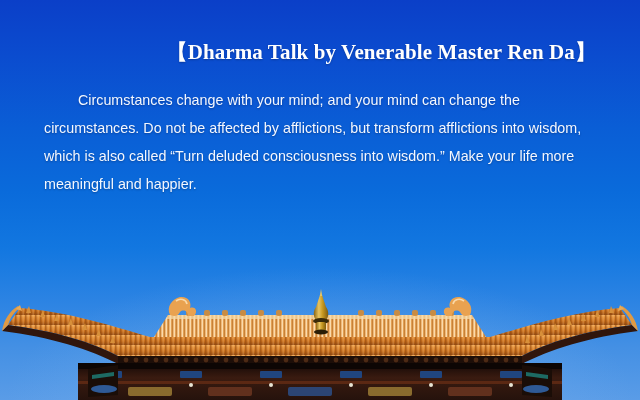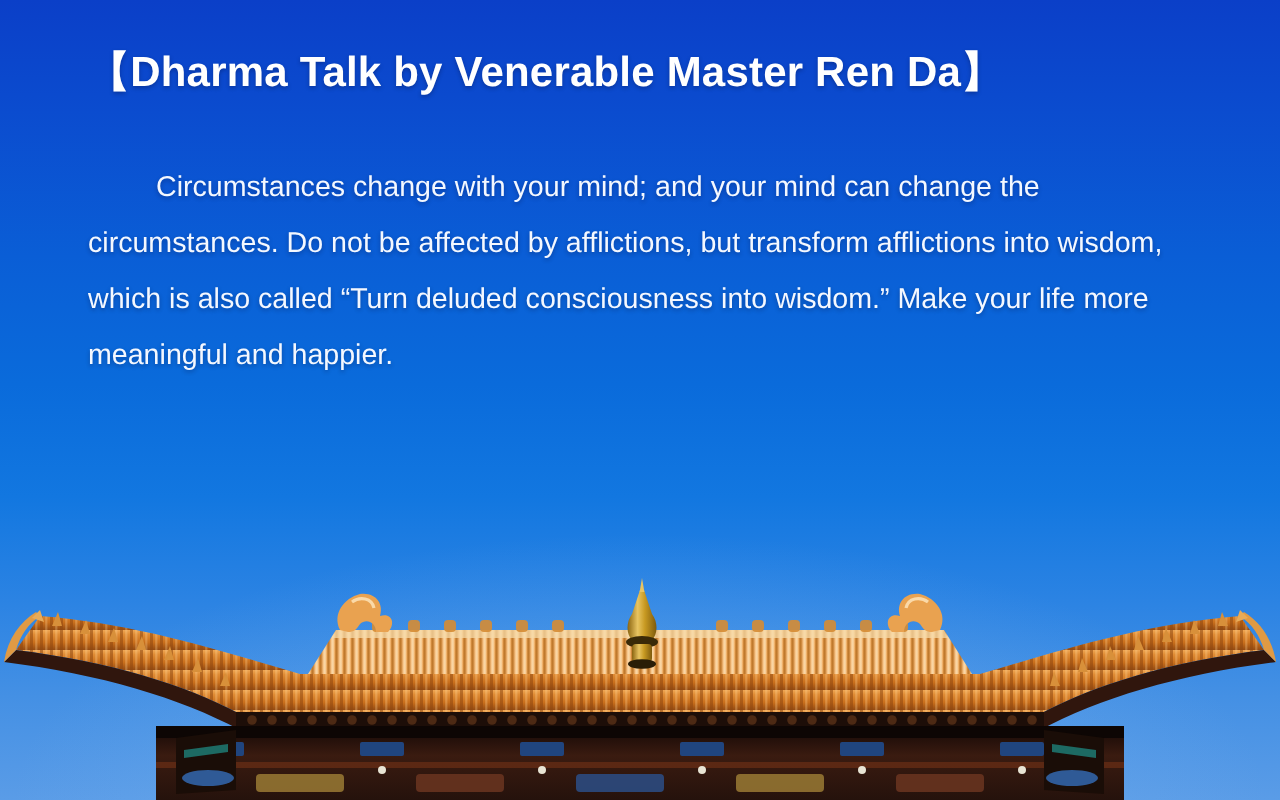--- a/index.html
+++ b/index.html
@@ -36,31 +36,32 @@
       rgba(130,185,240,.55) 0%, rgba(130,185,240,0) 70%);
   }
 
   
   .text-layer {
     position:absolute; left:0; top:0; width:640px;
     padding:0 44px;
     z-index:30;
   }
   .title {
-    margin-top:22px;
-    text-align:left;
+    margin-top:38px;
+    text-align:right;
     color:#ffffff;
     font-size:21px;
     font-weight:bold;
     letter-spacing:.1px;
     white-space:nowrap;
     text-shadow:0 1px 2px rgba(0,0,30,.28);
+    font-family:Liberation Serif, serif;
   }
   .body-text {
-    margin-top:30px;
+    margin-top:20px;
     color:#f4f8ff;
     font-size:14.3px;
     line-height:28px;
     text-indent:34px;
     text-align:left;
     text-shadow:0 1px 2px rgba(0,0,40,.30);
   }
 
   
   .temple {

